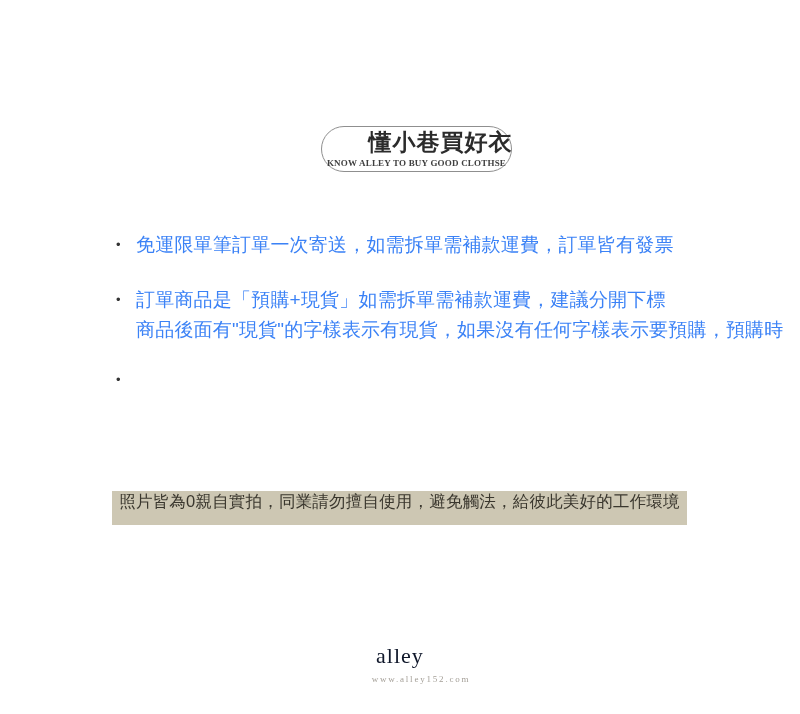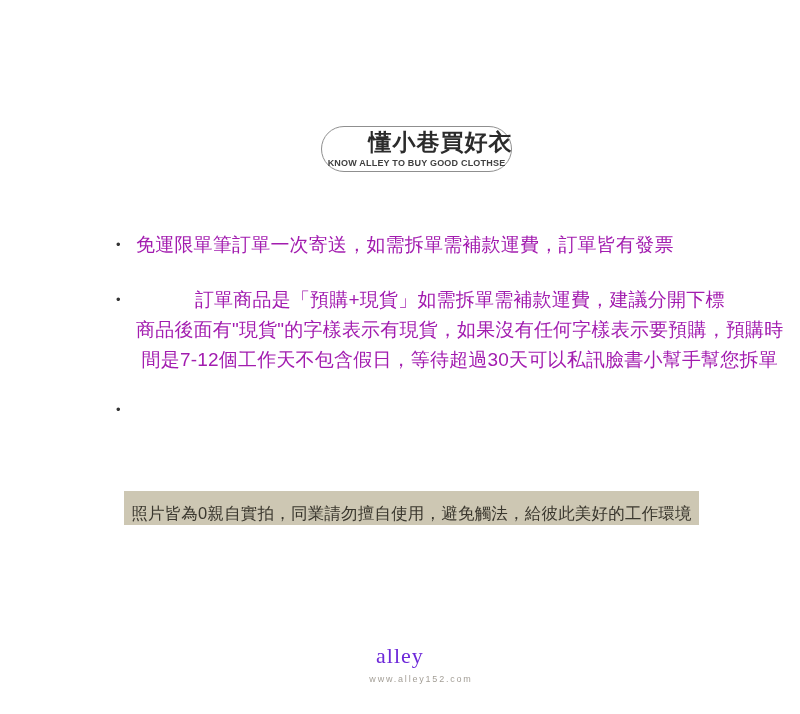--- a/index.html
+++ b/index.html
@@ -36,20 +36,21 @@
     white-space: nowrap;
     margin-left: 48px;
   }
   .logo-subtitle {
     font-size: 9px;
     font-weight: 700;
     letter-spacing: 0.2px;
     color: #3f3f3f;
     margin-top: 2px;
     white-space: nowrap;
+    font-family: Liberation Serif, serif;
   }
 
   
   .policies {
     position: absolute;
     left: 116px;
     top: 230px;
   }
   .policy { display: flex; align-items: flex-start; }
   .policy.gap-lg { margin-top: 25px; }
@@ -57,62 +58,61 @@
   .dot {
     width: 20px;
     font-size: 13px;
     line-height: 30px;
     color: #333333;
     flex: 0 0 20px;
   }
   .lines div {
     font-size: 19px;
     line-height: 30px;
-    color: #a21caf;
+    color: #3b82f6;
     white-space: nowrap;
     letter-spacing: 0.2px;
-    text-align: center;
   }
 
   
   .notice {
     position: absolute;
-    left: 124px;
+    left: 112px;
     top: 491px;
     width: 575px;
     height: 34px;
     background: #cdc7b3;
     display: flex;
-    align-items: flex-end;
+    align-items: flex-start;
     justify-content: center;
   }
   .notice span {
     font-size: 16.5px;
     color: #3a372e;
     white-space: nowrap;
     letter-spacing: 0.2px;
   }
 
   
   .footer {
     position: absolute;
     left: 0;
     top: 643px;
     width: 800px;
     text-align: center;
   }
   .footer-brand {
     font-family: "Liberation Serif", "DejaVu Serif", serif;
     font-size: 22px;
-    color: #6d28d9;
+    color: #0f172a;
     letter-spacing: 1px;
     line-height: 1.2;
   }
   .footer-url {
-    font-family: Liberation Sans, sans-serif;
+    font-family: Liberation Serif, serif;
     font-size: 9px;
     color: #a39e96;
     letter-spacing: 1.8px;
     margin-top: 5px;
     margin-left: 42px;
   }
 </style>
 </head>
 <body>
 
@@ -130,21 +130,20 @@
       <div class="lines">
         <div>免運限單筆訂單一次寄送，如需拆單需補款運費，訂單皆有發票</div>
       </div>
     </div>
 
     <div class="policy gap-lg">
       <span class="dot">•</span>
       <div class="lines">
         <div>訂單商品是「預購+現貨」如需拆單需補款運費，建議分開下標</div>
         <div>商品後面有"現貨"的字樣表示有現貨，如果沒有任何字樣表示要預購，預購時</div>
-        <div>間是7-12個工作天不包含假日，等待超過30天可以私訊臉書小幫手幫您拆單</div>
       </div>
     </div>
 
     <div class="policy gap-md">
       <span class="dot">•</span>
       <div class="lines">
       </div>
     </div>
 
   </div>

